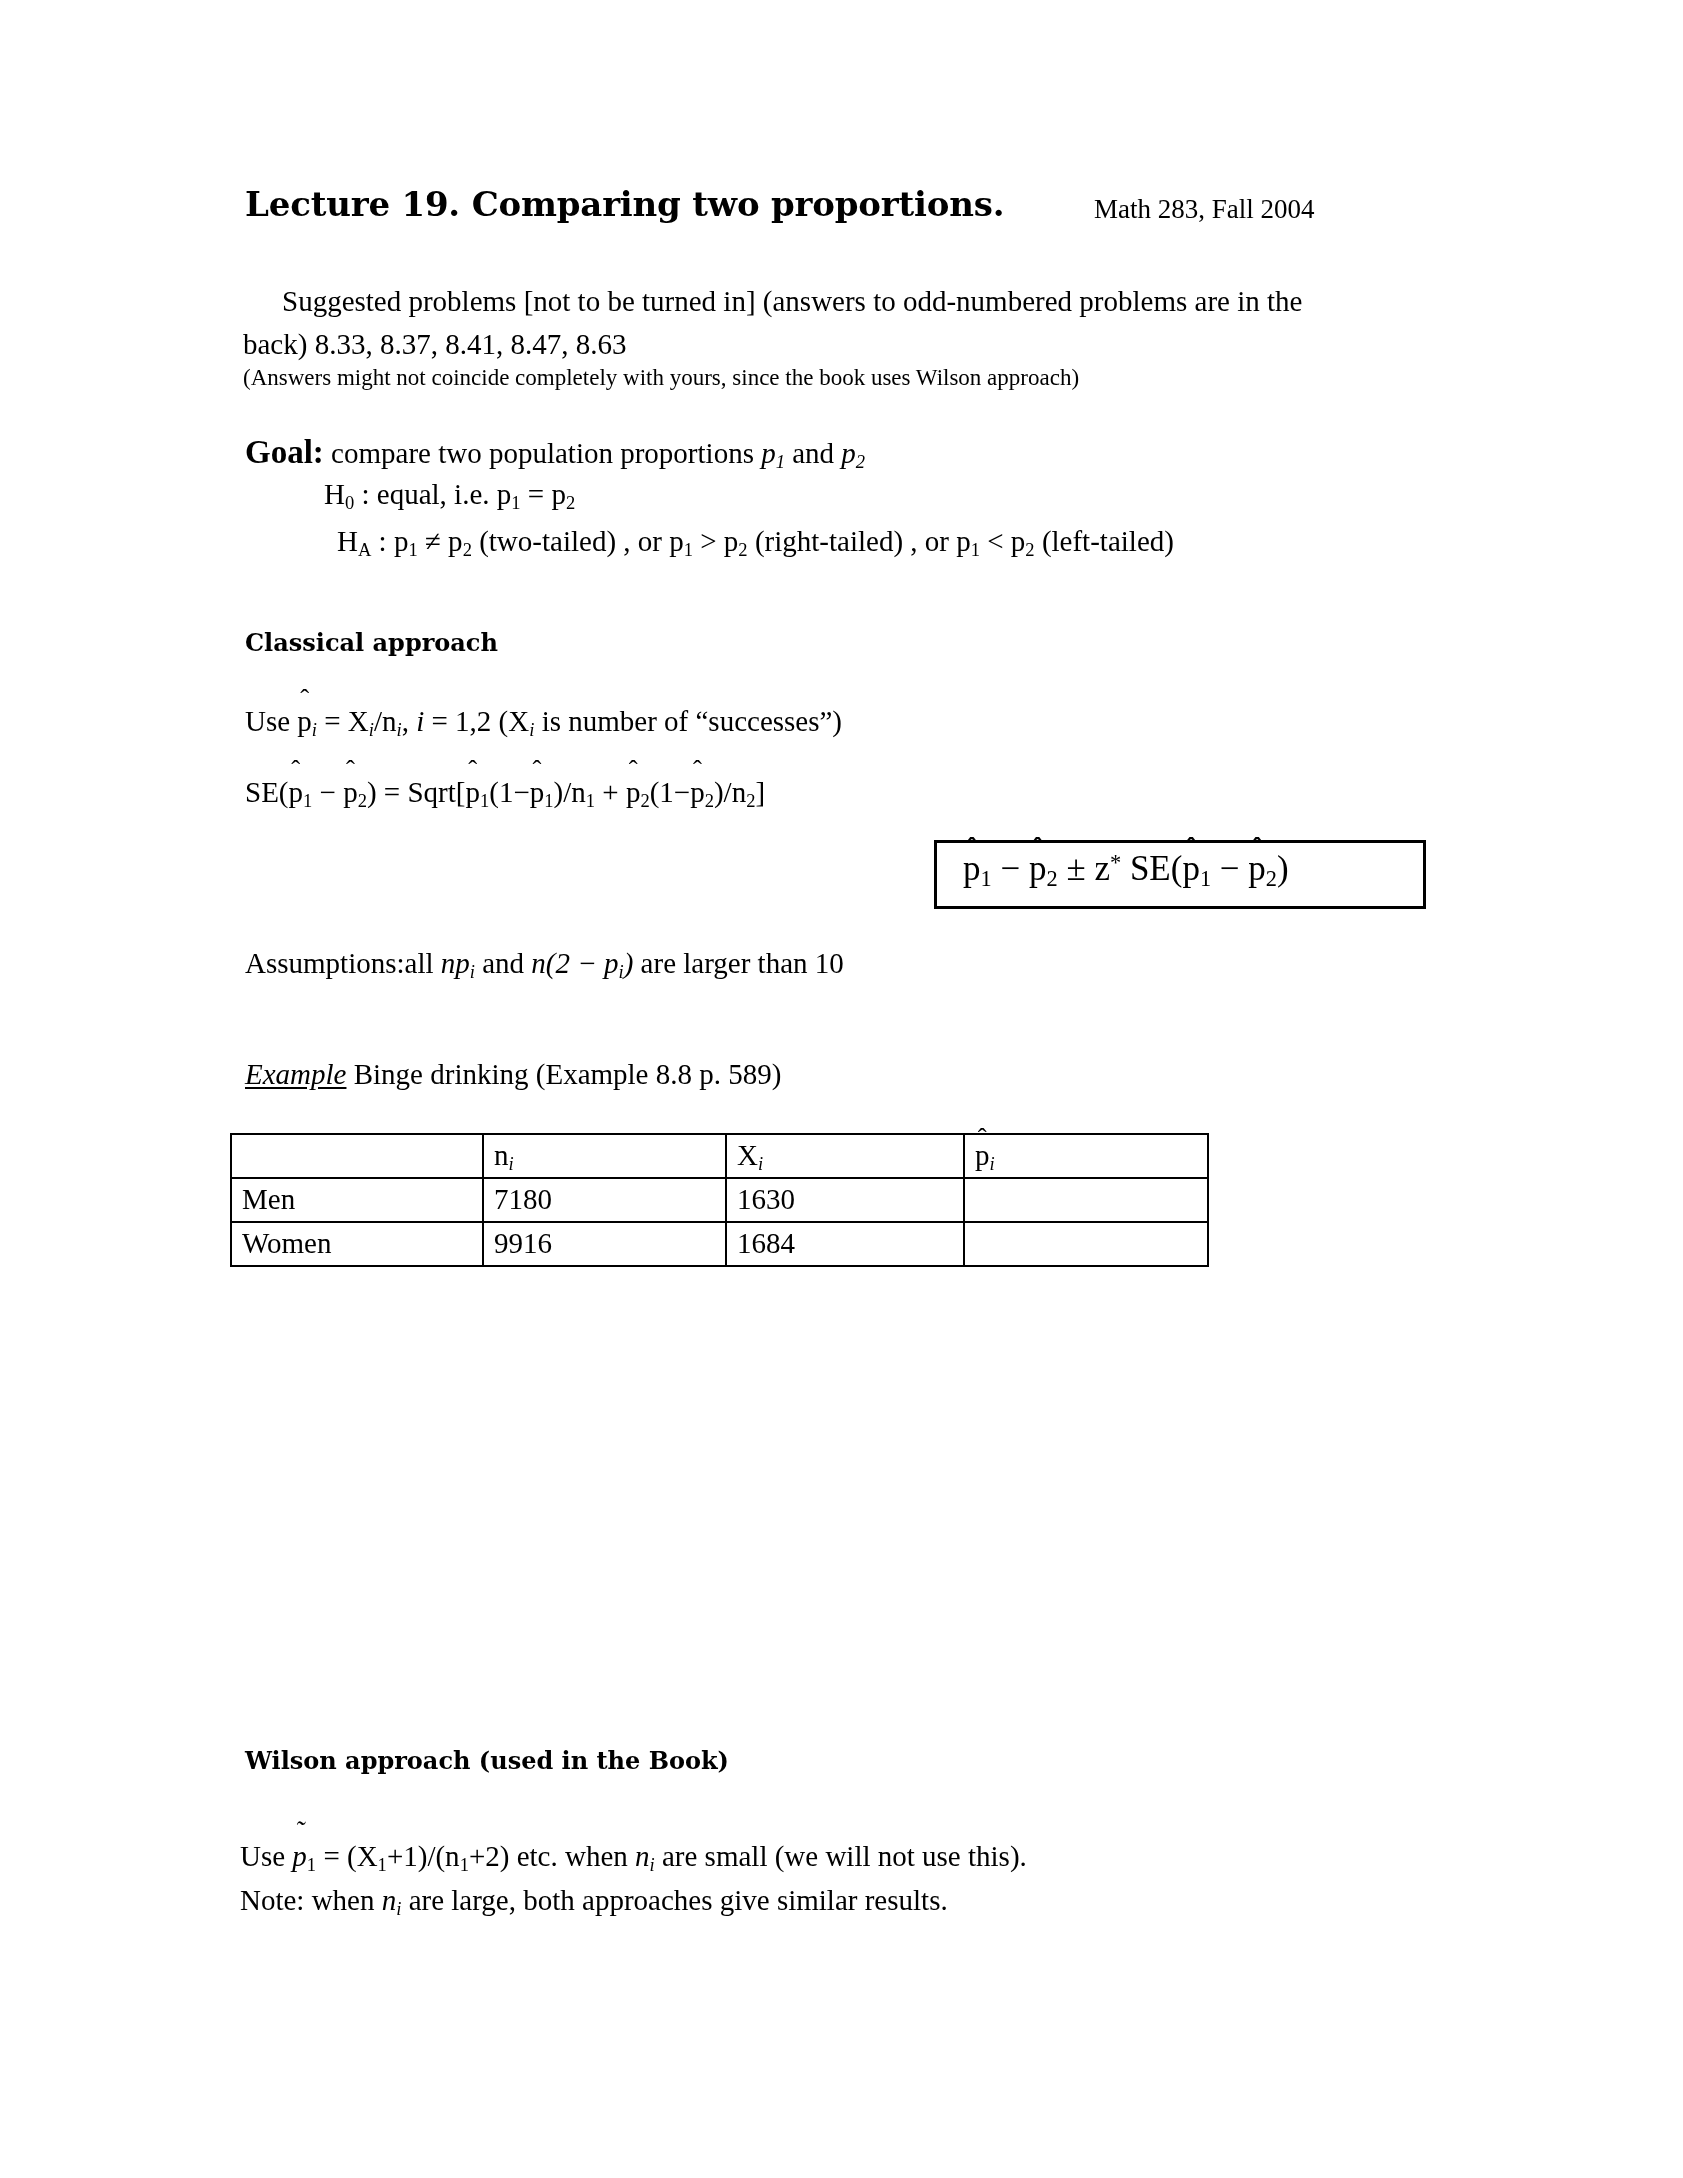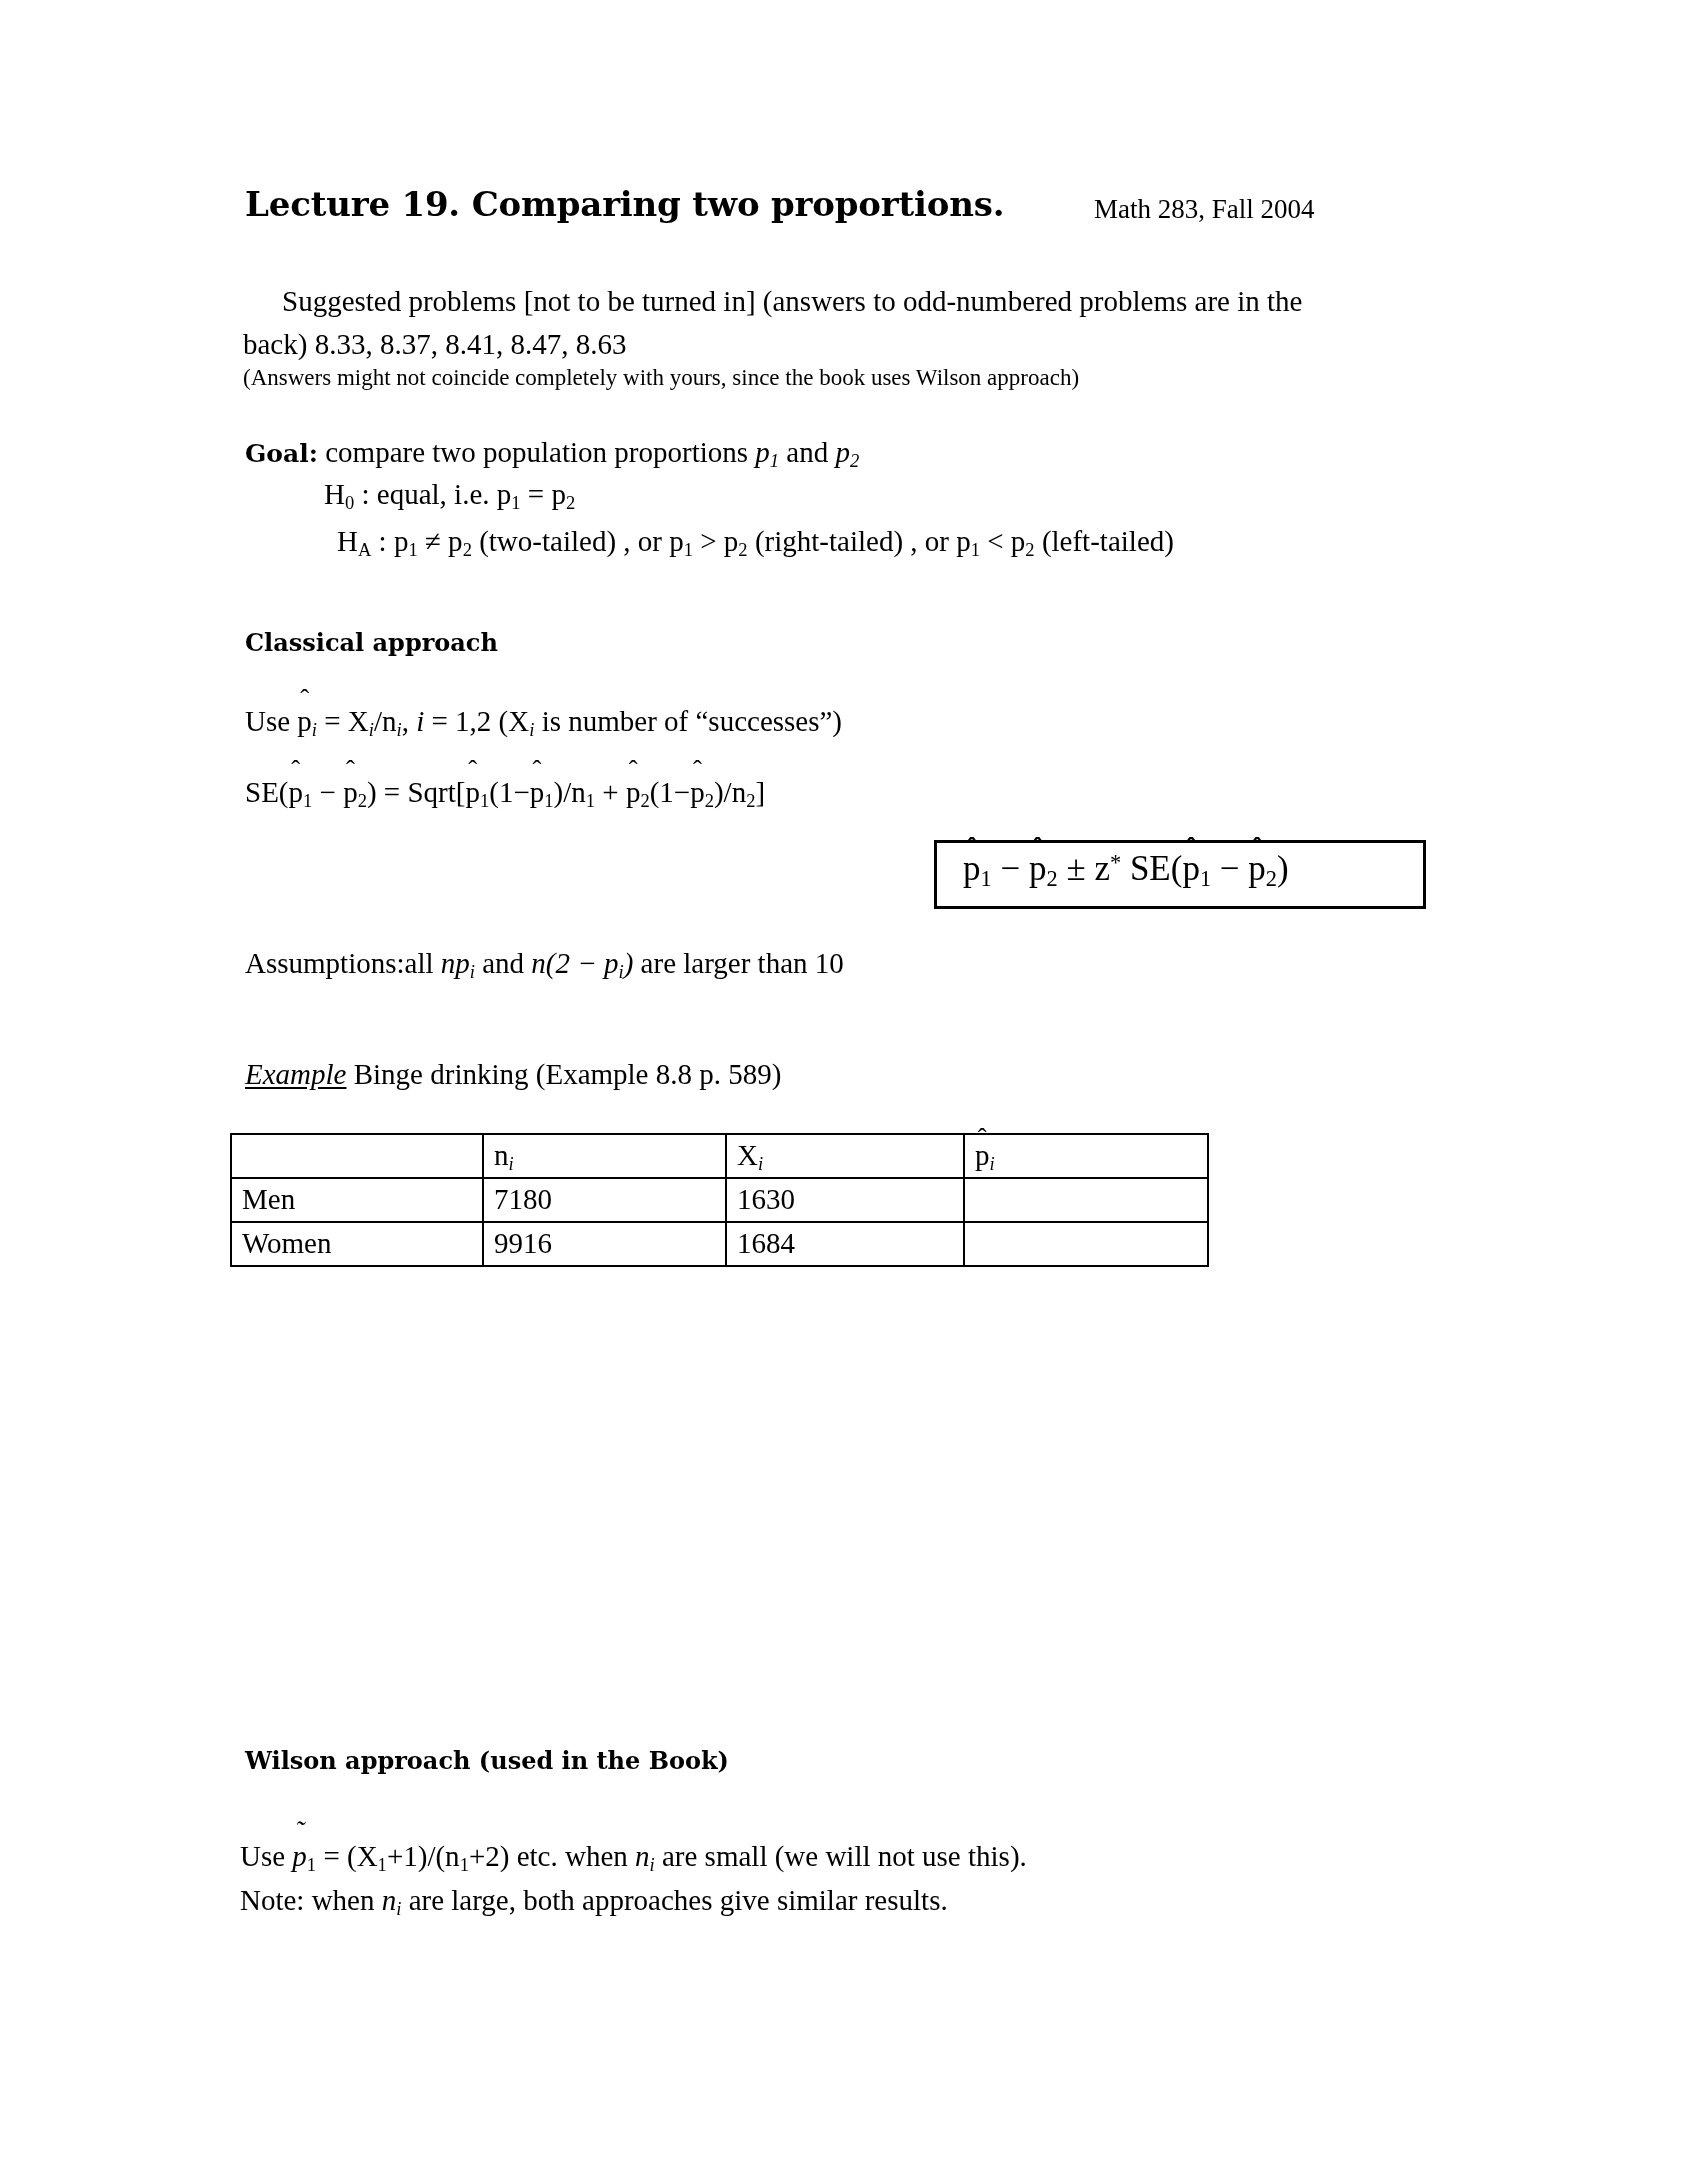--- a/index.html
+++ b/index.html
@@ -114,21 +114,21 @@
 <div id="page">
 
   <div class="line title" style="left:245px; top:184px;">Lecture 19. Comparing two proportions.</div>
   <div class="line course" style="left:1094px; top:194px;">Math 283, Fall 2004</div>
 
   <div class="line body1" style="left:238px; top:280px;margin-left:44px;"> Suggested problems [not to be turned in] (answers to odd-numbered problems are in the</div>
   <div class="line body1" style="left:243px; top:323px;"><span>back)  </span><span>8.33, 8.37, 8.41, 8.47, 8.63</span></div>
   <div class="line small" style="left:243px; top:365px;">(Answers might not coincide completely with yours, since the book uses Wilson approach)</div>
 
   <div class="line body1" style="left:245px; top:431px;">
-    <span class="head" style="font-size:25px;">Goal:</span><span> compare two population proportions </span><span class="mathvar">p</span><sub class="mathvar">1</sub><span> and </span><span class="mathvar">p</span><sub class="mathvar">2</sub>
+    <span class="head" style="font-size:33px;font-family:Liberation Serif, serif;">Goal:</span><span> compare two population proportions </span><span class="mathvar">p</span><sub class="mathvar">1</sub><span> and </span><span class="mathvar">p</span><sub class="mathvar">2</sub>
   </div>
 
   <div class="line body1" style="left:324px; top:473px;">
     <span>H</span><sub>0</sub><span> : equal, i.e.  p</span><sub>1</sub><span> = p</span><sub>2</sub>
   </div>
 
   <div class="line body1" style="left:337px; top:520px;">
     <span>H</span><sub>A</sub><span> :  p</span><sub>1</sub><span> ≠ p</span><sub>2</sub><span> (two-tailed) , or   p</span><sub>1</sub><span> &gt; p</span><sub>2</sub><span> (right-tailed)   , or p</span><sub>1</sub><span> &lt; p</span><sub>2</sub><span> (left-tailed)</span>
   </div>
 

